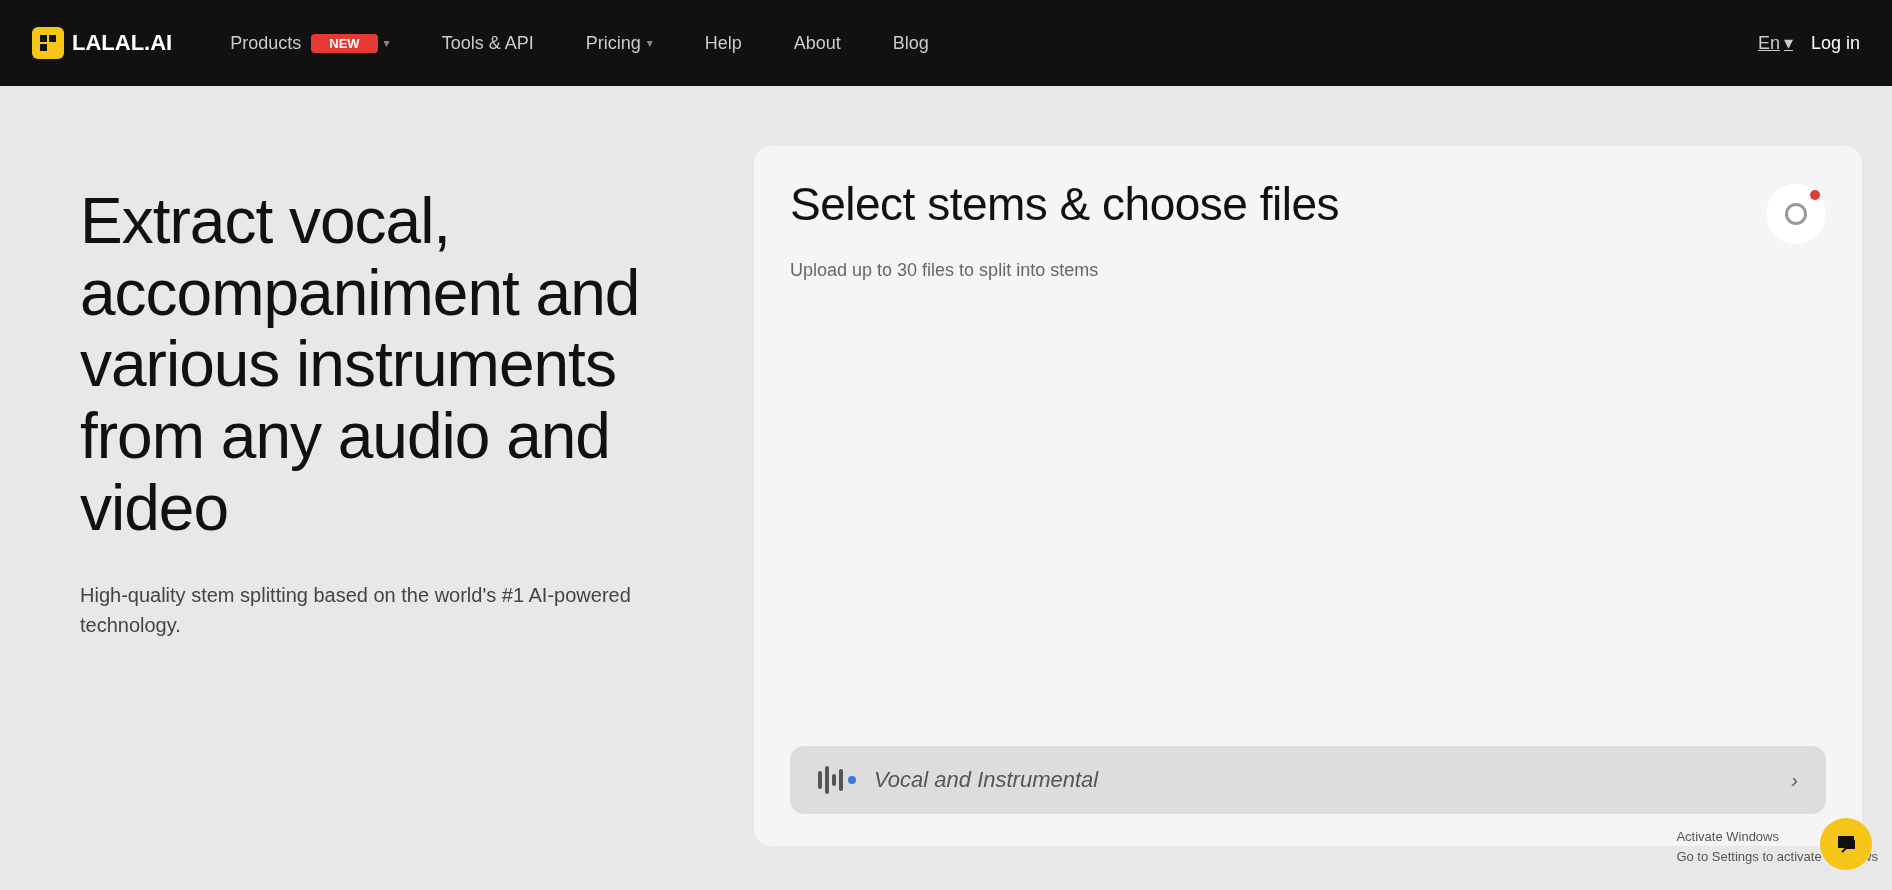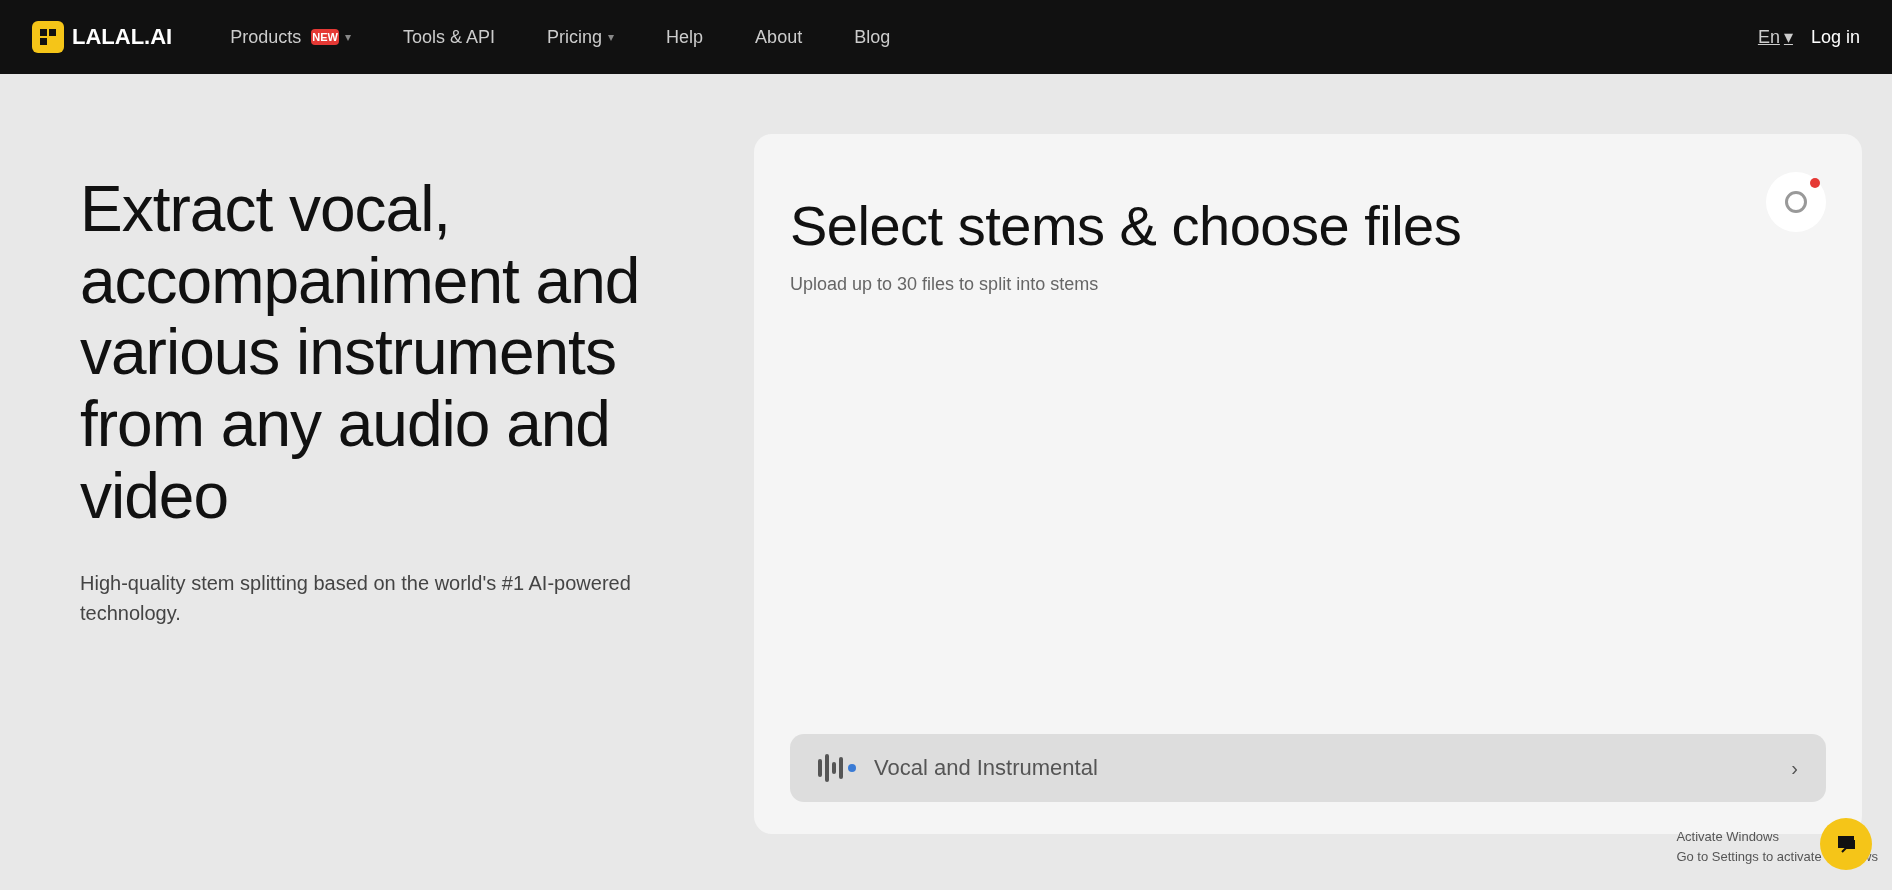--- a/index.html
+++ b/index.html
@@ -4,21 +4,21 @@
   <style>
     * { margin: 0; padding: 0; box-sizing: border-box; }
     body { font-family: -apple-system, BlinkMacSystemFont, 'Segoe UI', sans-serif; background: #e8e8e8; width: 1892px; min-height: 890px; overflow-x: hidden; }
 
     
     nav {
       background: #111;
       display: flex;
       align-items: center;
       padding: 0 32px;
-      height: 74px;
+      height: 86px;
       gap: 0;
     }
     .nav-logo {
       display: flex;
       align-items: center;
       gap: 8px;
       color: #fff;
       font-weight: 700;
       font-size: 22px;
       margin-right: 36px;
@@ -48,23 +48,23 @@
       cursor: pointer;
       display: flex;
       align-items: center;
       gap: 6px;
       white-space: nowrap;
       text-decoration: none;
     }
     .nav-badge {
       background: #e53935;
       color: #fff;
-      font-size: 11px;
+      font-size: 13px;
       font-weight: 700;
-      padding: 2px 1px;
+      padding: 2px 18px;
       border-radius: 4px;
       margin-left: 4px;
     }
     .nav-chevron {
       font-size: 12px;
       color: #888;
     }
     .nav-right {
       display: flex;
       align-items: center;
@@ -127,26 +127,25 @@
       position: relative;
       min-height: 700px;
     }
     .panel-header {
       display: flex;
       justify-content: space-between;
       align-items: flex-start;
       margin-bottom: 16px;
     }
     .panel-title {
-      font-size: 56px;
+      font-size: 46px;
       font-weight: 400;
       color: #111;
       line-height: 1.15;
       letter-spacing: -0.5px;
-      margin-top: 28px;
     }
     .panel-controls {
       width: 60px;
       height: 60px;
       background: #fff;
       border-radius: 50%;
       display: flex;
       align-items: center;
       justify-content: center;
       position: relative;
@@ -185,20 +184,21 @@
 
     
     .stem-selector {
       background: #ddd;
       border-radius: 14px;
       padding: 20px 28px;
       display: flex;
       align-items: center;
       gap: 18px;
       margin-top: auto;
+      font-style: italic;
     }
     .stem-icon {
       display: flex;
       align-items: center;
       gap: 3px;
     }
     .stem-bar {
       width: 4px;
       border-radius: 2px;
       background: #555;

